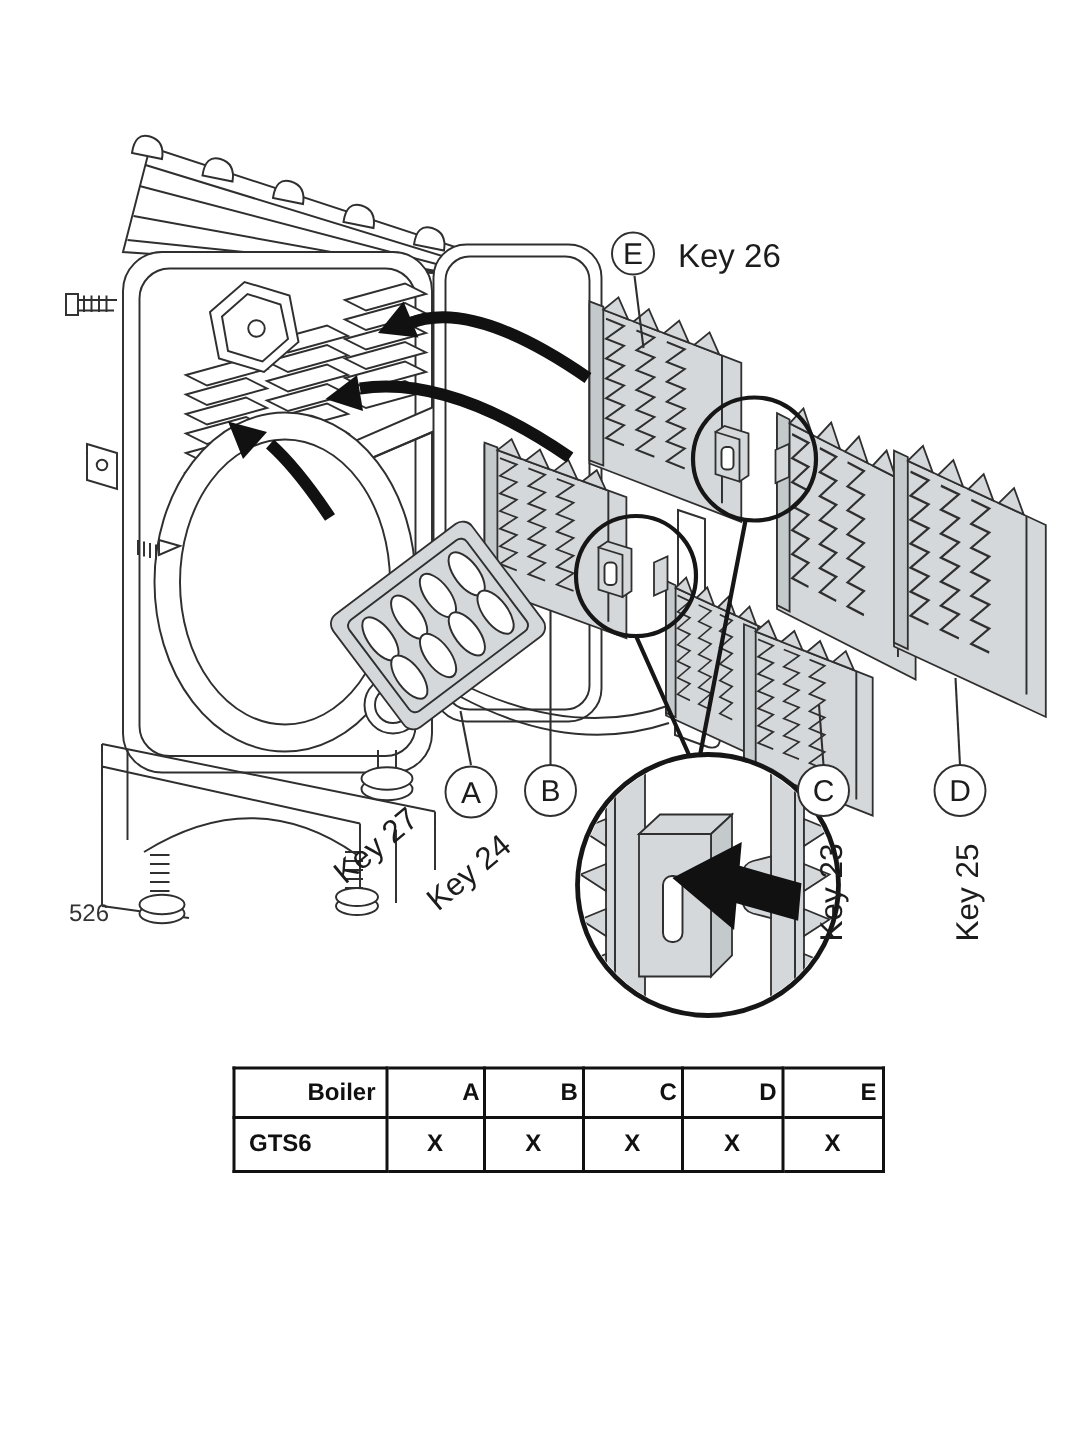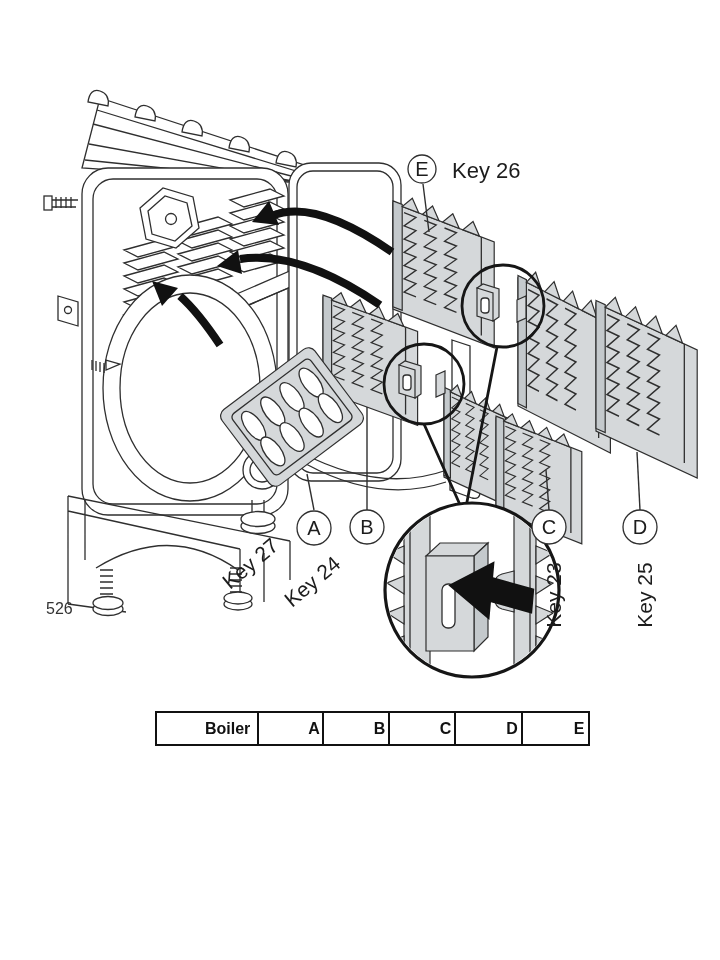--- a/index.html
+++ b/index.html
@@ -245,16 +245,24 @@
   </colgroup>
   <tbody>
         <tr class="hdr">
     <td class="lbl">Boiler</td>
     <td class="ctr">A</td>
     <td class="ctr">B</td>
     <td class="ctr">C</td>
     <td class="ctr">D</td>
     <td class="ctr">E</td>
   </tr>
+  <tr>
+    <td class="lbl">GTS6</td>
+    <td class="ctr">X</td>
+    <td class="ctr">X</td>
+    <td class="ctr">X</td>
+    <td class="ctr">X</td>
+    <td class="ctr">X</td>
+  </tr>
 </tbody>
     </table>
 
 </div>
 
 </body></html>

